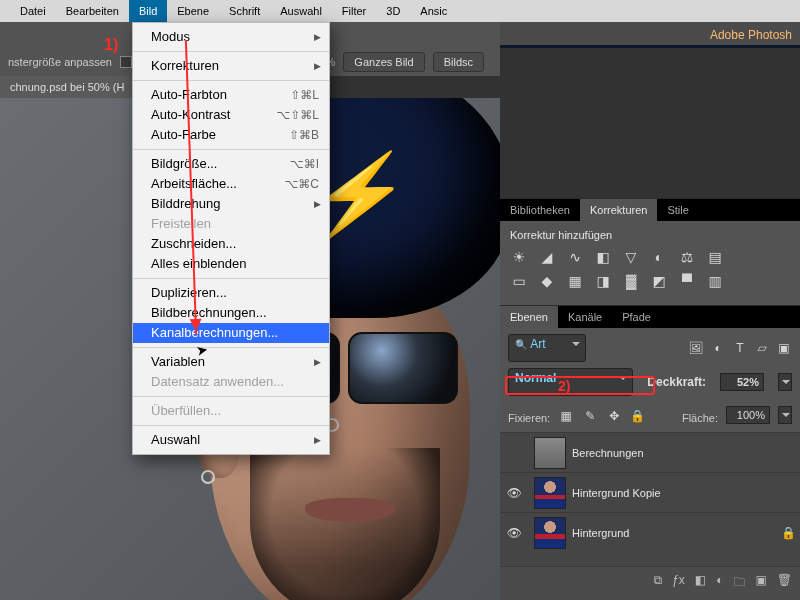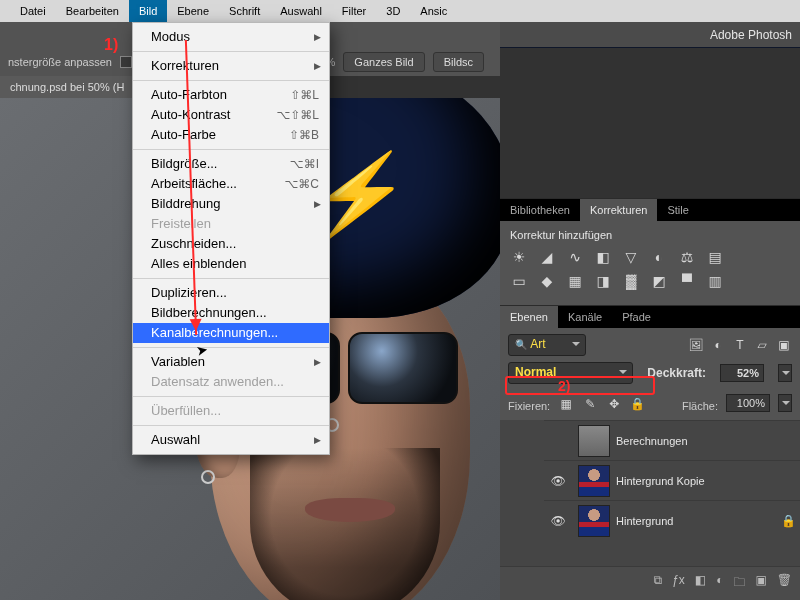--- a/index.html
+++ b/index.html
@@ -49,32 +49,32 @@
   .dropdown .ditem { position: relative; height: 20px; line-height: 20px; padding: 0 22px 0 18px; font-size: 13px; white-space: nowrap; }
   .dropdown .ditem.sub:after { content: "▶"; position: absolute; right: 8px; top: 0; font-size: 9px; color: #555; }
   .dropdown .ditem .sc { position: absolute; right: 10px; top: 0; color: #666; font-size: 12px; }
   .dropdown .sep { height: 1px; background: #cfcfcf; margin: 4px 0; }
   .dropdown .disabled { color: #a0a0a0; }
   .dropdown .highlight { background: #2f6bff; color: #fff; }
   .cursor { position: absolute; top: 342px; left: 196px; z-index: 30; font-size: 14px; color: #000; transform: rotate(-12deg); }
 
   
   .rightcol { position: absolute; top: 22px; right: 0; bottom: 0; width: 300px; background: #535353; display: flex; flex-direction: column; z-index: 8; }
-  .apptitle { height: 26px; line-height: 26px; text-align: center; background: #4b4b4b; color: #e5e5e5; font-size: 12px; border-bottom: 1px solid #0f172a; }
+  .apptitle { height: 26px; line-height: 26px; text-align: center; background: #4b4b4b; color: #fdba74; font-size: 12px; border-bottom: 3px solid #0f172a; }
   .spacer-dark { flex: 0 0 150px; background: #323232; }
 
   .panel { border-top: 1px solid #2b2b2b; }
   .tabs { display: flex; background: #000000; font-size: 11px; }
   .tabs .tab { padding: 5px 10px; color: #aaa; }
   .tabs .tab.active { background: #535353; color: #e6e6e6; }
   .panel-body { padding: 8px 10px; color: #ccc; font-size: 11px; }
   .adj-label { margin-bottom: 8px; color: #e6e6e6; }
   .iconrow { display: flex; gap: 10px; margin-bottom: 8px; color: #d6d6d6; font-size: 14px; }
   .iconrow span { display: inline-flex; width: 18px; height: 16px; align-items: center; justify-content: center; }
-  .select { background: #3a3a3a; border: 1px solid #222; border-radius: 3px; color: #fde047; height: 22px; line-height: 18px; padding: 0 18px 0 6px; position: relative; }
+  .select { background: #3a3a3a; border: 1px solid #222; border-radius: 3px; color: #7dd3fc; height: 28px; line-height: 18px; padding: 0 18px 0 6px; position: relative; }
   .select:after { content: ""; position: absolute; right: 5px; top: 7px; border: 4px solid transparent; border-top-color: #bbb; }
   .num { width: 44px; height: 18px; background: #3a3a3a; border: 1px solid #222; color: #ddd; text-align: right; padding-right: 4px; line-height: 16px; font-size: 11px; }
   .step { width: 14px; height: 18px; background: #3a3a3a; border: 1px solid #222; position: relative; }
   .step:after { content: ""; position: absolute; left: 3px; top: 6px; border: 4px solid transparent; border-top-color: #bbb; }
 
   .row-lock { display: flex; align-items: flex-end; gap: 8px; padding: 4px 8px 8px 8px; font-size: 11px; color: #ccc; }
   .mini { width: 16px; height: 16px; display: inline-flex; align-items: center; justify-content: center; color: #d6d6d6; font-size: 12px; }
 
   .layerlist { background: #454545; }
   .layer { display: flex; align-items: center; height: 40px; border-top: 1px solid #3a3a3a; }
@@ -234,21 +234,21 @@
       <span class="mini">▦</span>
       <span class="mini">✎</span>
       <span class="mini">✥</span>
       <span class="mini">🔒</span>
       <span style="flex:1"></span>
       <span>Fläche:</span>
       <div class="num">100%</div>
       <div class="step"></div>
     </div>
 
-    <div class="layerlist" id="layerlist" style="flex:1;padding-left:44px;">
+    <div class="layerlist" id="layerlist" style="flex:1;">
         <div class="layer">
           <div class="vis"></div>
           <div class="thumb calc"></div>
           <div class="lname">Berechnungen</div>
           <div class="lock"></div>
         </div>
         <div class="layer">
           <div class="vis">👁</div>
           <div class="thumb person"></div>
           <div class="lname">Hintergrund Kopie</div>

